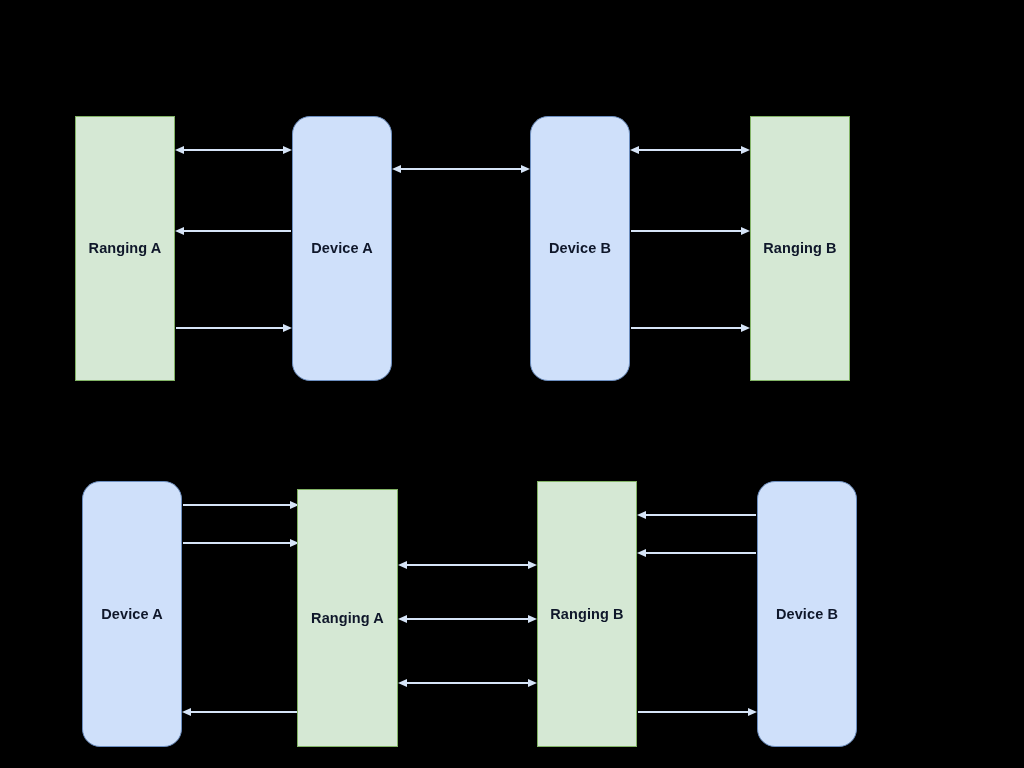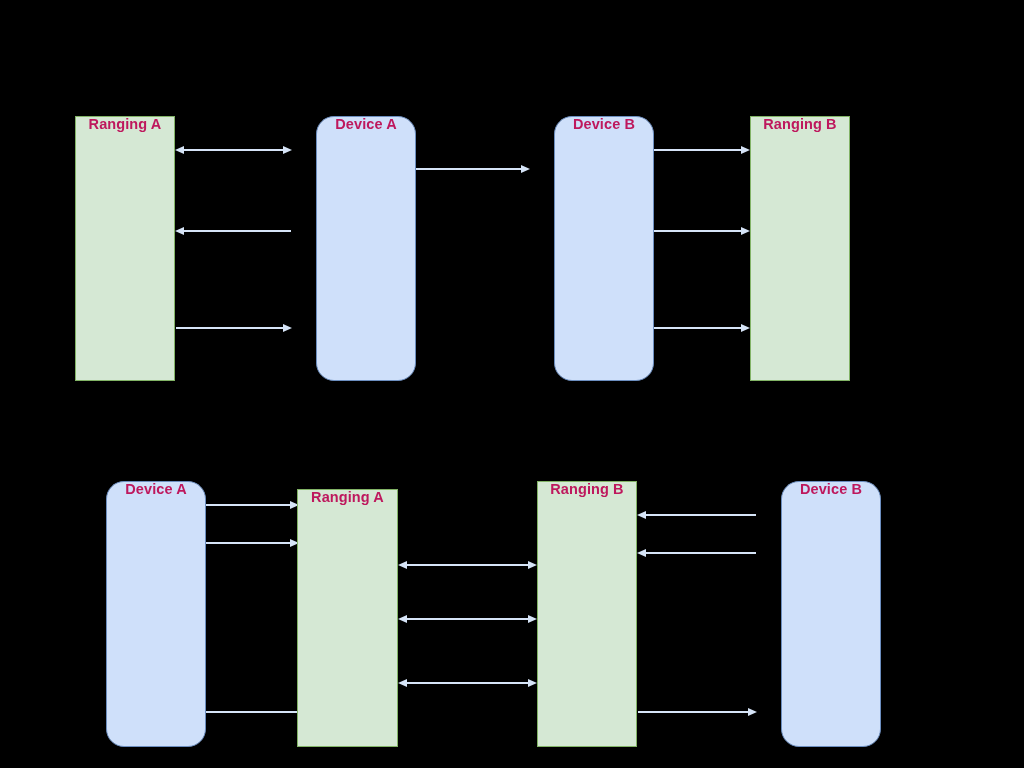--- a/index.html
+++ b/index.html
@@ -18,39 +18,39 @@
     width: 1024px;
     height: 768px;
     background: #000000;
   }
 
   
   .node {
     position: absolute;
     box-sizing: border-box;
     display: flex;
+    align-items: center;
     justify-content: center;
     border: 1px solid #000000;
     font-size: 14.5px;
     font-weight: bold;
-    color: #be185d;
+    color: #0f172a;
     letter-spacing: 0.1px;
     line-height: 1;
     text-align: center;
   }
   .node.green {
     background: #d5e8d4;
     border-color: #82b366;
     border-radius: 0;
   }
   .node.blue {
     background: #cfe0fa;
     border-color: #6c8ebf;
     border-radius: 18px;
-    margin-left: 24px;
   }
   .node-label {
     pointer-events: none;
     white-space: nowrap;
   }
 
   
   .arrow {
     position: absolute;
     height: 8px;

